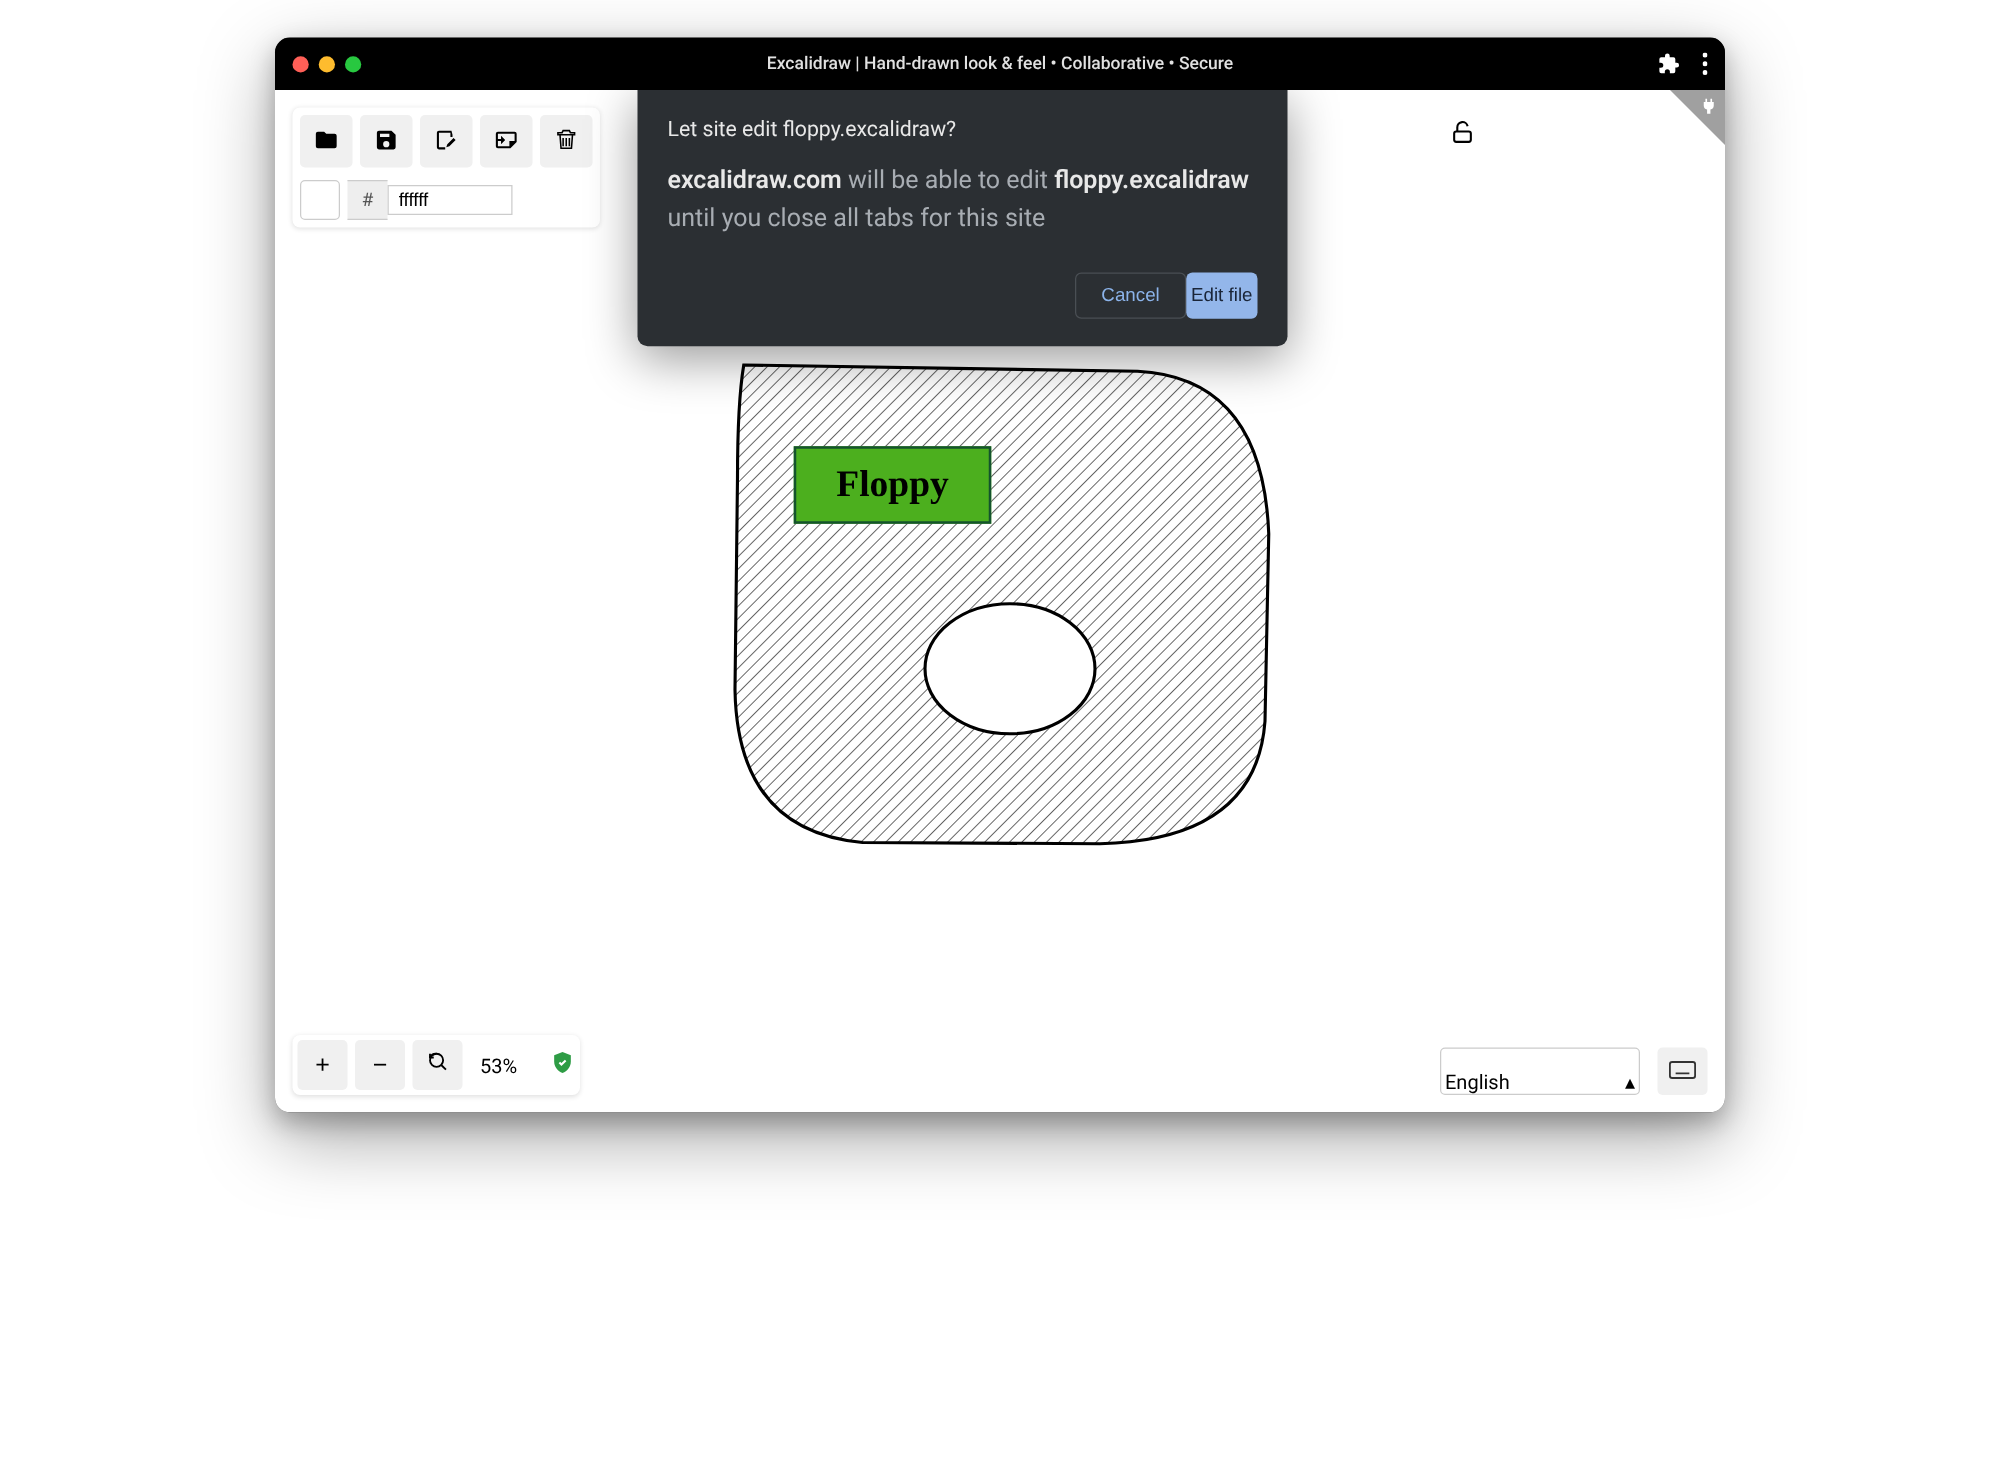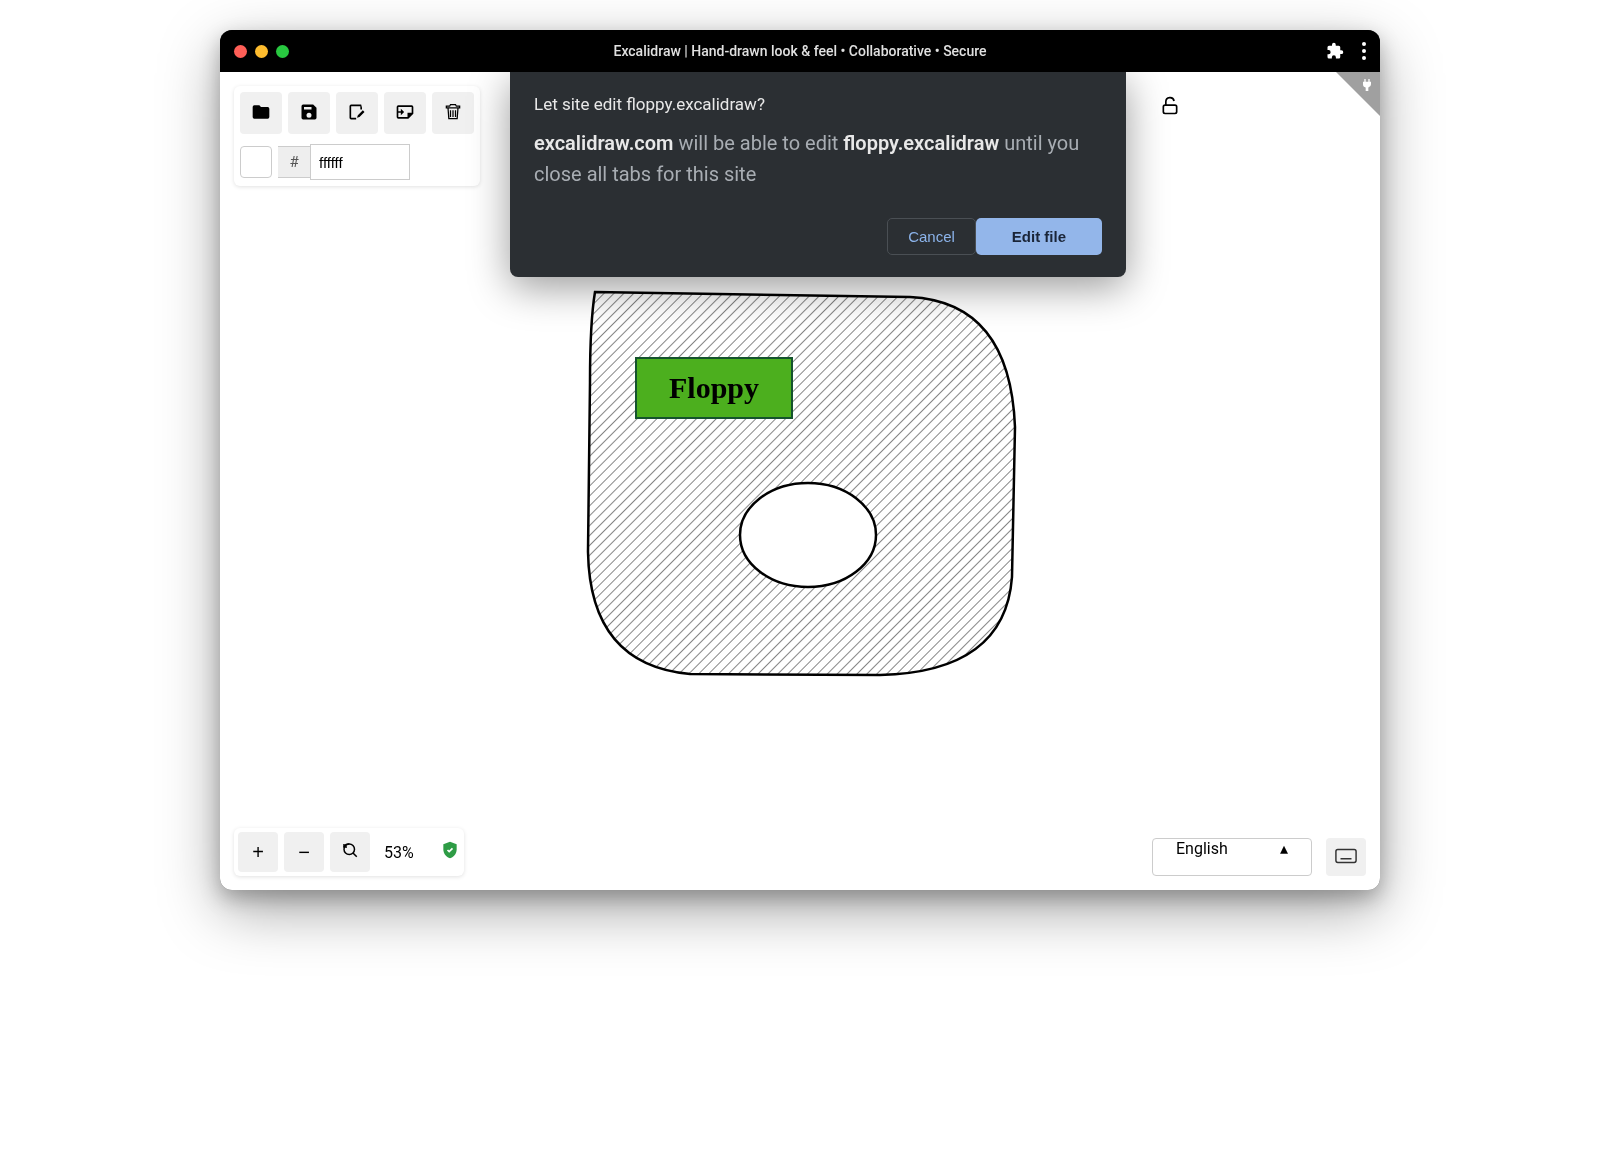--- a/index.html
+++ b/index.html
@@ -96,21 +96,21 @@
   display: flex;
   align-items: center;
   justify-content: center;
   font-size: 15px;
   color: #555;
   border-top: 1px solid #ccc;
   border-bottom: 1px solid #ccc;
   margin-left: 6px;
 }
 .color-input {
-  height: 36px;
+  height: 24px;
   width: 100px;
   border: 1px solid #ccc;
   padding: 0 8px;
   font-size: 15px;
   outline: none;
 }
 
 .corner-triangle {
   position: absolute;
   top: 0; right: 0;
@@ -186,44 +186,44 @@
   right: 14px;
   display: flex;
   align-items: center;
   gap: 14px;
 }
 .lang-select {
   height: 38px;
   min-width: 160px;
   border: 1px solid #ccc;
   border-radius: 4px;
-  padding: 0 23px;
-  background: #fff;
-  display: flex;
-  align-items: flex-start;
+  padding: 0 3px;
+  background: #fff;
+  display: flex;
+  align-items: flex-end;
   justify-content: space-between;
   font-size: 16px;
   cursor: pointer;
 }
 .kbd-btn {
   width: 40px; height: 38px;
   background: #f0f0f0;
   border: none;
   border-radius: 4px;
   display: flex;
   align-items: center;
   justify-content: center;
   cursor: pointer;
 }
 
 .permission-dialog {
   position: absolute;
   top: 0;
   left: 290px;
-  width: 616px;
+  width: 520px;
   background: #2b2f33;
   color: #e8e8e8;
   border-radius: 0 0 8px 8px;
   padding: 22px 24px 22px 24px;
   box-shadow: 0 10px 40px rgba(0,0,0,0.4);
   z-index: 100;
 }
 .perm-title { font-size: 17px; font-weight: 400; margin-bottom: 14px; }
 .perm-desc { font-size: 20px; color: #a8adb3; line-height: 1.55; }
 .perm-desc .bold { color: #e8e8e8; font-weight: 600; }
@@ -234,25 +234,25 @@
   color: #8cb4eb;
   padding: 9px 20px;
   border-radius: 5px;
   font-size: 15px;
   cursor: pointer;
 }
 .perm-edit {
   background: #93b6ea;
   border: none;
   color: #1a2538;
-  padding: 9px 36px;
+  padding: 9px 4px;
   border-radius: 5px;
   font-size: 15px;
   cursor: pointer;
-  font-weight: 700;
+  font-weight: 400;
 }
 </style>
 </head>
 <body>
 
 <div class="window">
 
   <div class="titlebar">
     <div class="traffic">
       <div class="tl red"></div>

